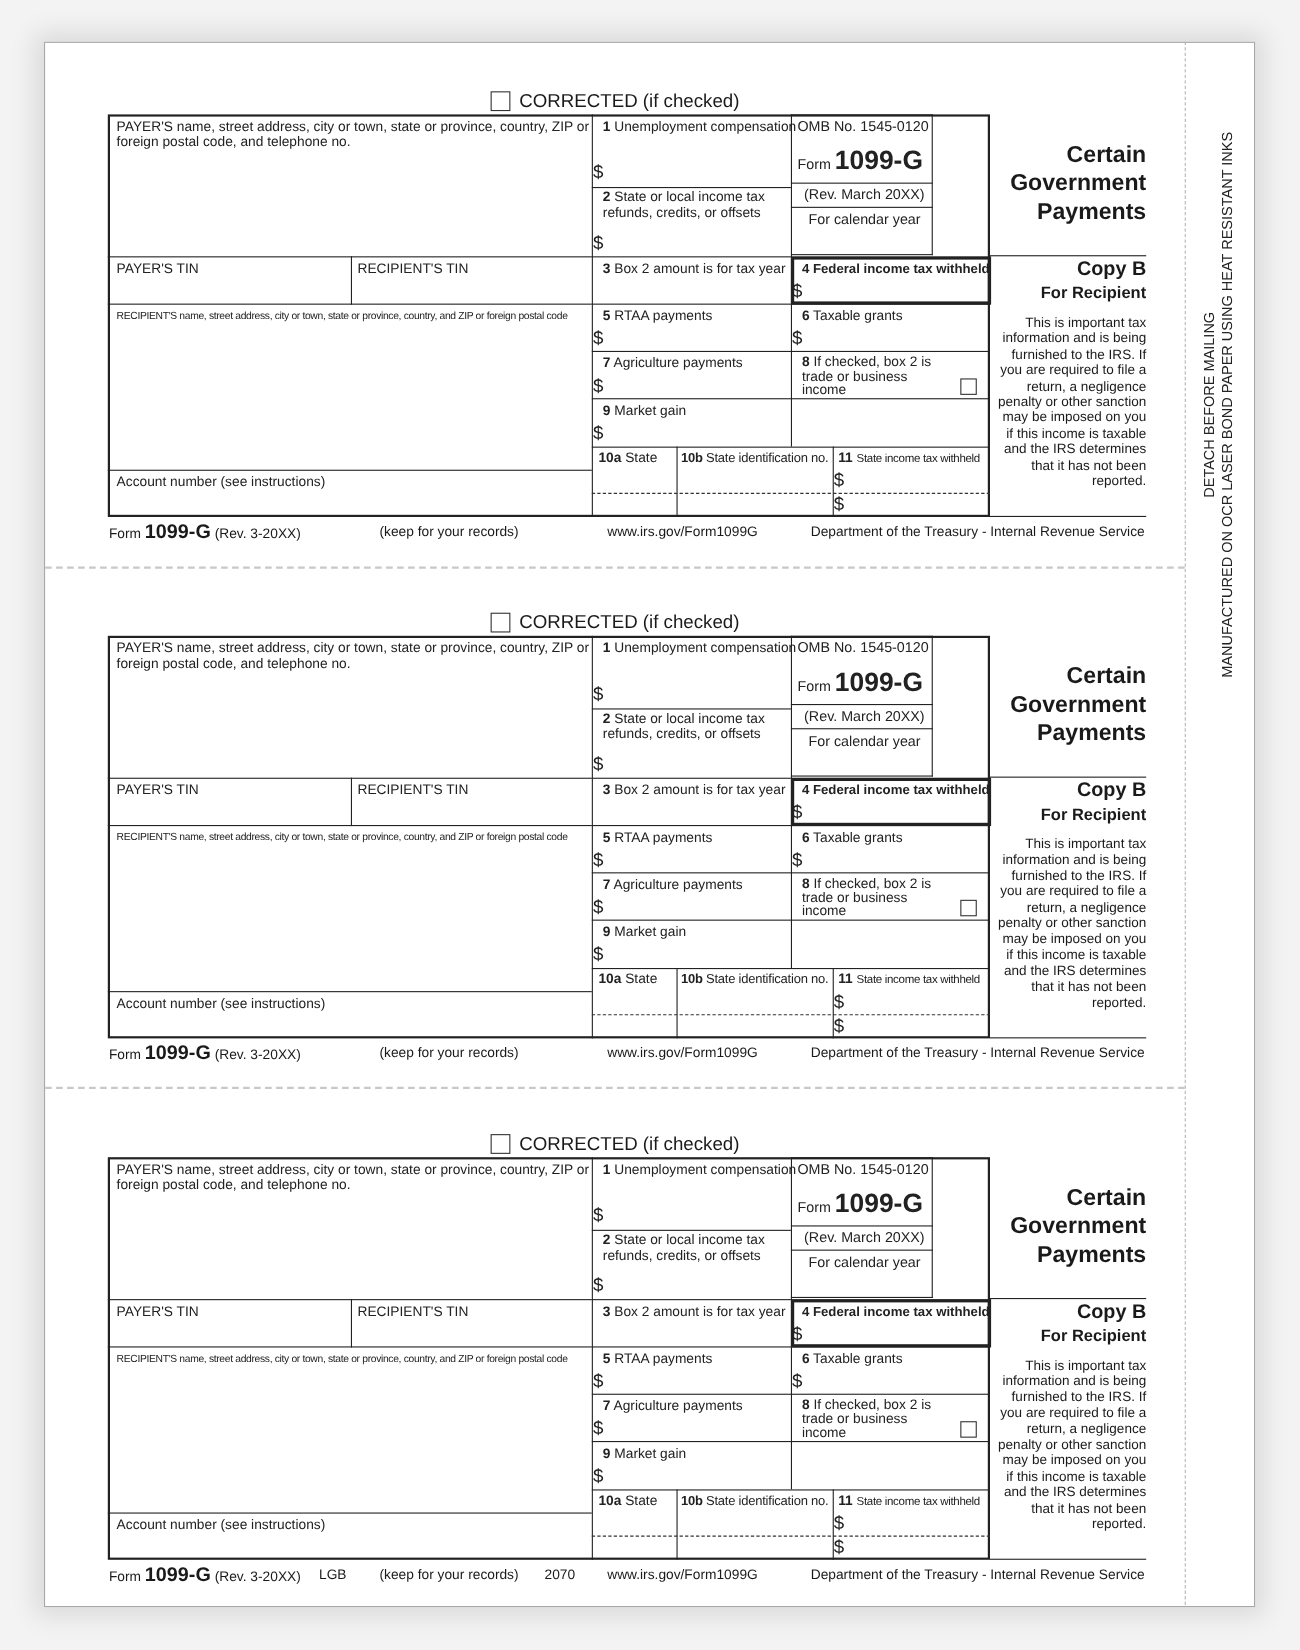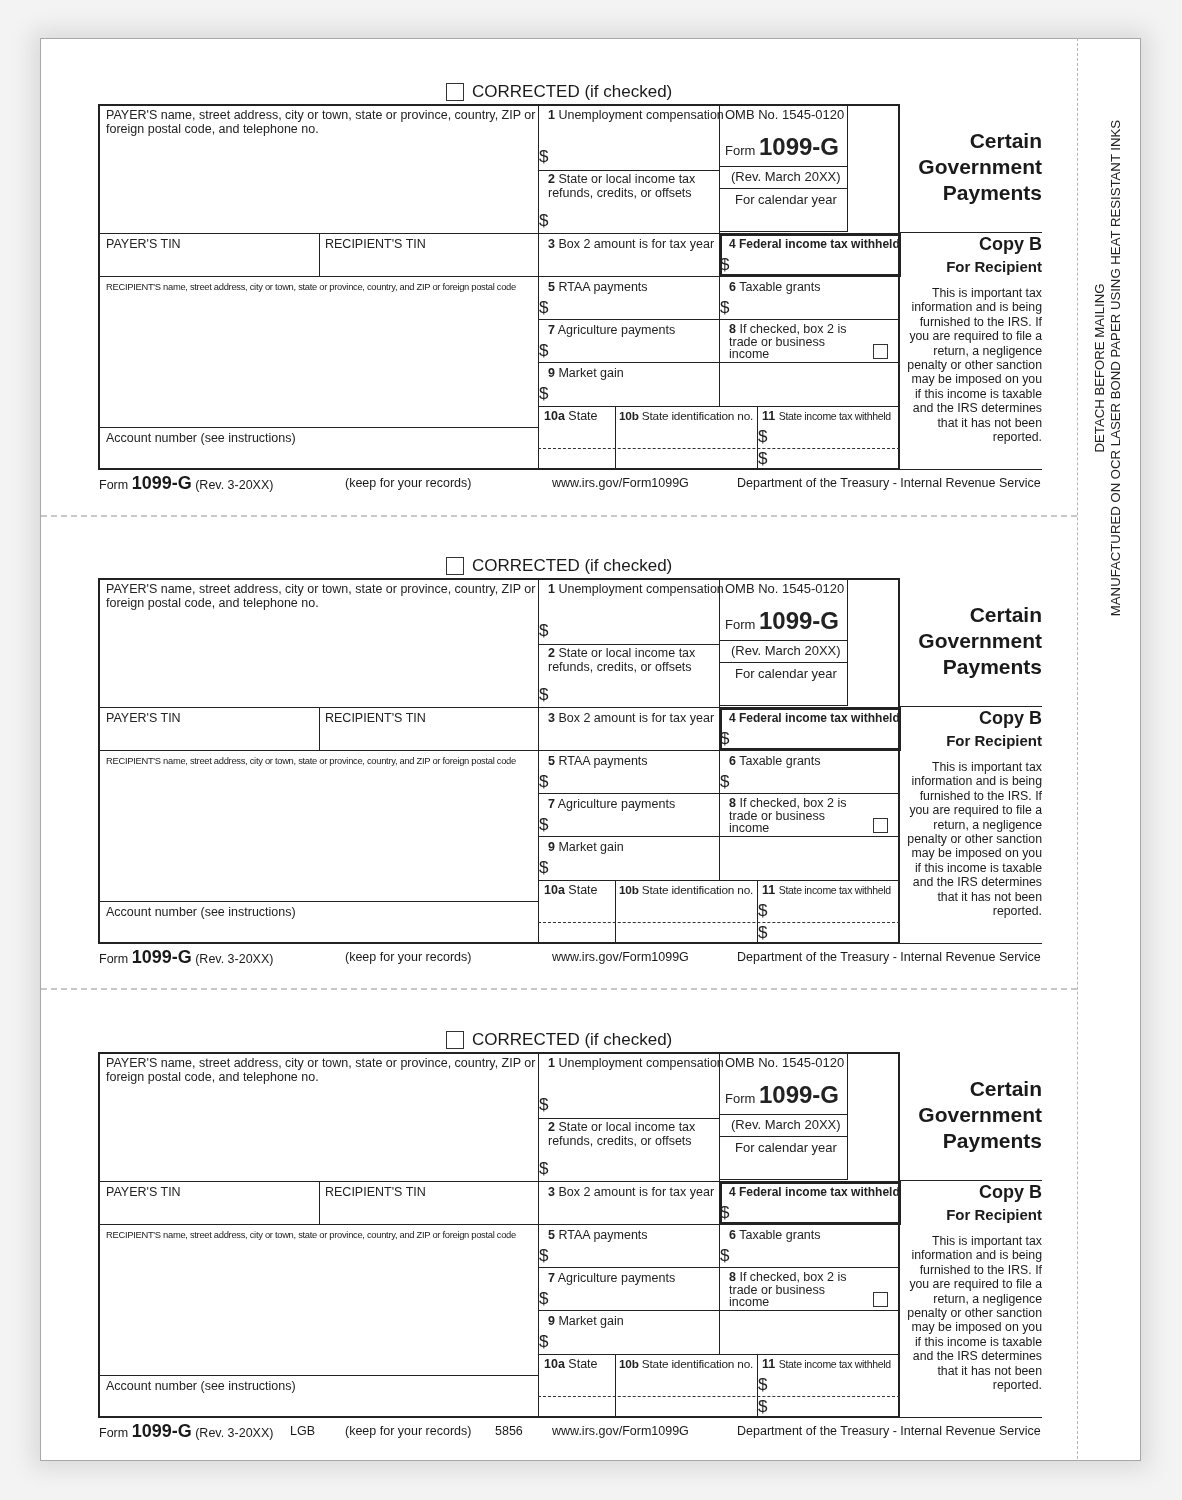--- a/index.html
+++ b/index.html
@@ -390,17 +390,17 @@
     <div class="copyb" style="top:233px; font-size:18px; line-height:22px">Copy B</div>
     <div class="copyb" style="top:258px; font-size:15px; line-height:18px">For Recipient</div>
     <div class="notice" style="top:286px">This is important tax information and is being furnished to the IRS. If you are required to file a return, a negligence penalty or other sanction may be imposed on you if this income is taxable and the IRS determines that it has not been reported.</div>
     <div class="rule" style="top:469px"></div>
 
     <div class="footer" style="left:99px">
       <span>Form</span> <span class="big">1099-G</span> <span>(Rev. 3-20XX)</span>
     </div>
     <div class="footer" style="left:290px">LGB</div>
     <div class="footer" style="left:345px">(keep for your records)</div>
-    <div class="footer" style="left:495px">5856</div>
+    <div class="footer" style="left:495px">2070</div>
     <div class="footer" style="left:552px">www.irs.gov/Form1099G</div>
     <div class="footer" style="left:737px">Department of the Treasury - Internal Revenue Service</div>
   </div>
   </div>
 
 </body></html>

